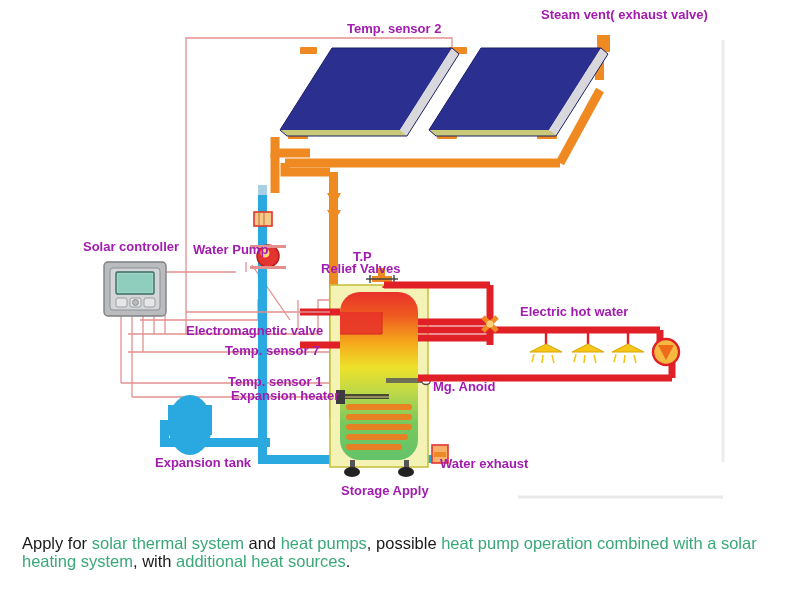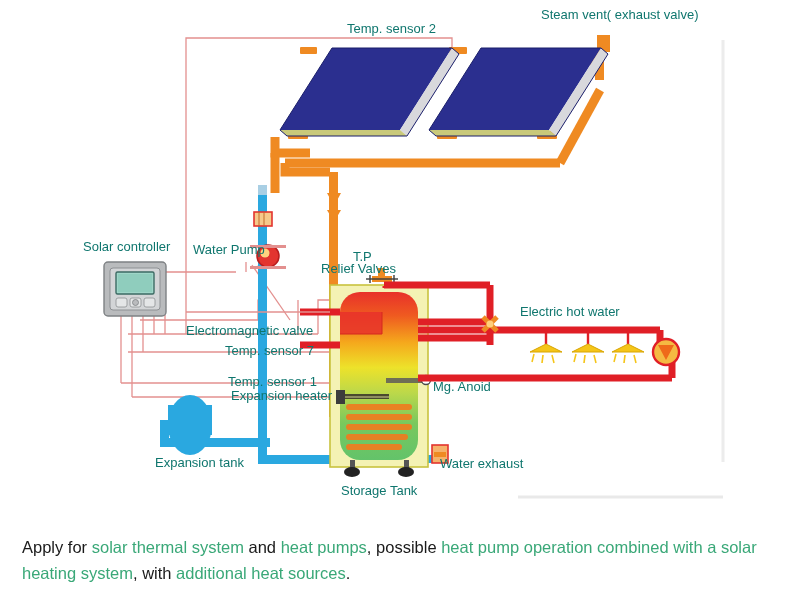--- a/index.html
+++ b/index.html
@@ -6,32 +6,33 @@
   body{
     width:800px;height:593px;
     font-family:"Liberation Sans", sans-serif;
     -webkit-font-smoothing:antialiased;
     overflow:hidden;
   }
   #root{position:relative;width:800px;height:593px;background:#fff;}
   #diagram{position:absolute;left:0;top:0;width:800px;height:520px;}
   .lbl{
     position:absolute;
-    color:#0f766e;
+    color:#a21caf;
     font-size:13px;
     line-height:14px;
     white-space:nowrap;
     font-family:"Liberation Sans", sans-serif;
+    font-weight:bold;
   }
   #caption{
     position:absolute;left:0;top:520px;width:800px;height:73px;
     box-sizing:border-box;
     padding:14px 22px 0 22px;
     font-size:16.5px;
-    line-height:26px;
+    line-height:18px;
     color:#1a1a1a;
     font-family:"Liberation Sans", sans-serif;
   }
   #caption .hl{color:#3aa878;}
 </style>
 </head>
 <body>
 
 <div id="root">
 
@@ -294,18 +295,18 @@
     <div class="lbl" style="left:353px;top:250px">T.P</div>
     <div class="lbl" style="left:321px;top:262px">Relief Valves</div>
     <div class="lbl" style="left:186px;top:324px">Electromagnetic valve</div>
     <div class="lbl" style="left:225px;top:344px">Temp. sensor 7</div>
     <div class="lbl" style="left:520px;top:305px">Electric hot water</div>
     <div class="lbl" style="left:433px;top:380px">Mg. Anoid</div>
     <div class="lbl" style="left:228px;top:375px">Temp. sensor 1</div>
     <div class="lbl" style="left:231px;top:389px">Expansion heater</div>
     <div class="lbl" style="left:155px;top:456px">Expansion tank</div>
     <div class="lbl" style="left:440px;top:457px">Water exhaust</div>
-    <div class="lbl" style="left:341px;top:484px">Storage Tank</div>
+    <div class="lbl" style="left:341px;top:484px">Storage Apply</div>
   </div>
 
   <div id="caption"><span>Apply for </span><span class="hl" style="color: rgb(58, 168, 120);">solar thermal system</span><span> and </span><span class="hl" style="color: rgb(58, 168, 120);">heat pumps</span><span>, possible </span><span class="hl" style="color: rgb(58, 168, 120);">heat pump operation combined with a solar heating system</span><span>, with </span><span class="hl" style="color: rgb(58, 168, 120);">additional heat sources</span><span>.</span></div>
 
 </div>
 
 </body></html>

